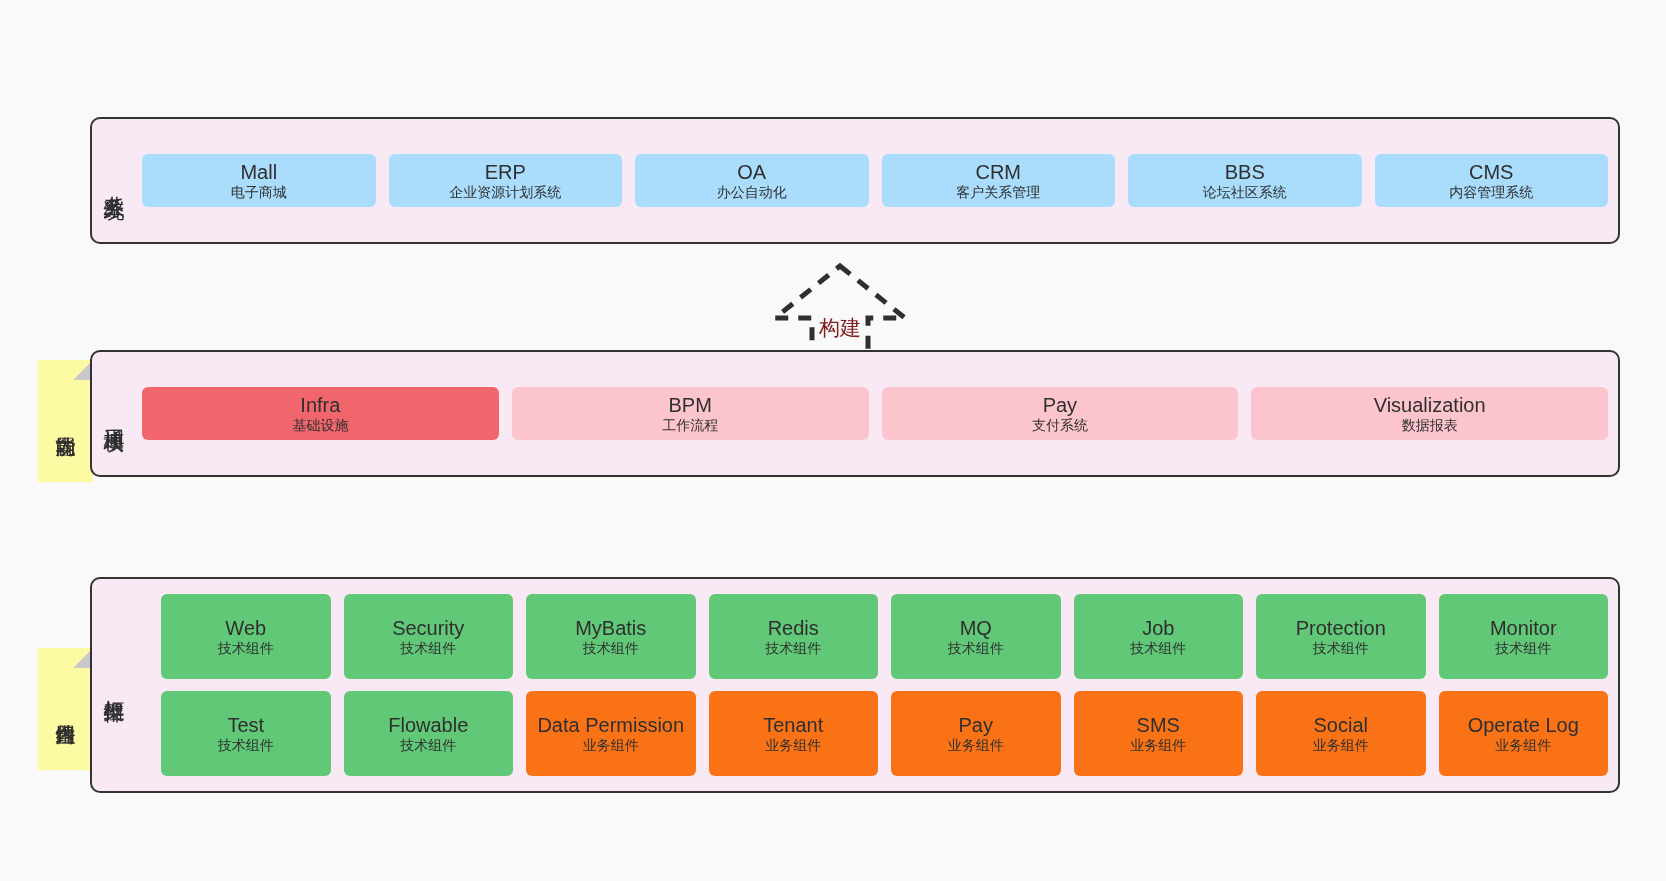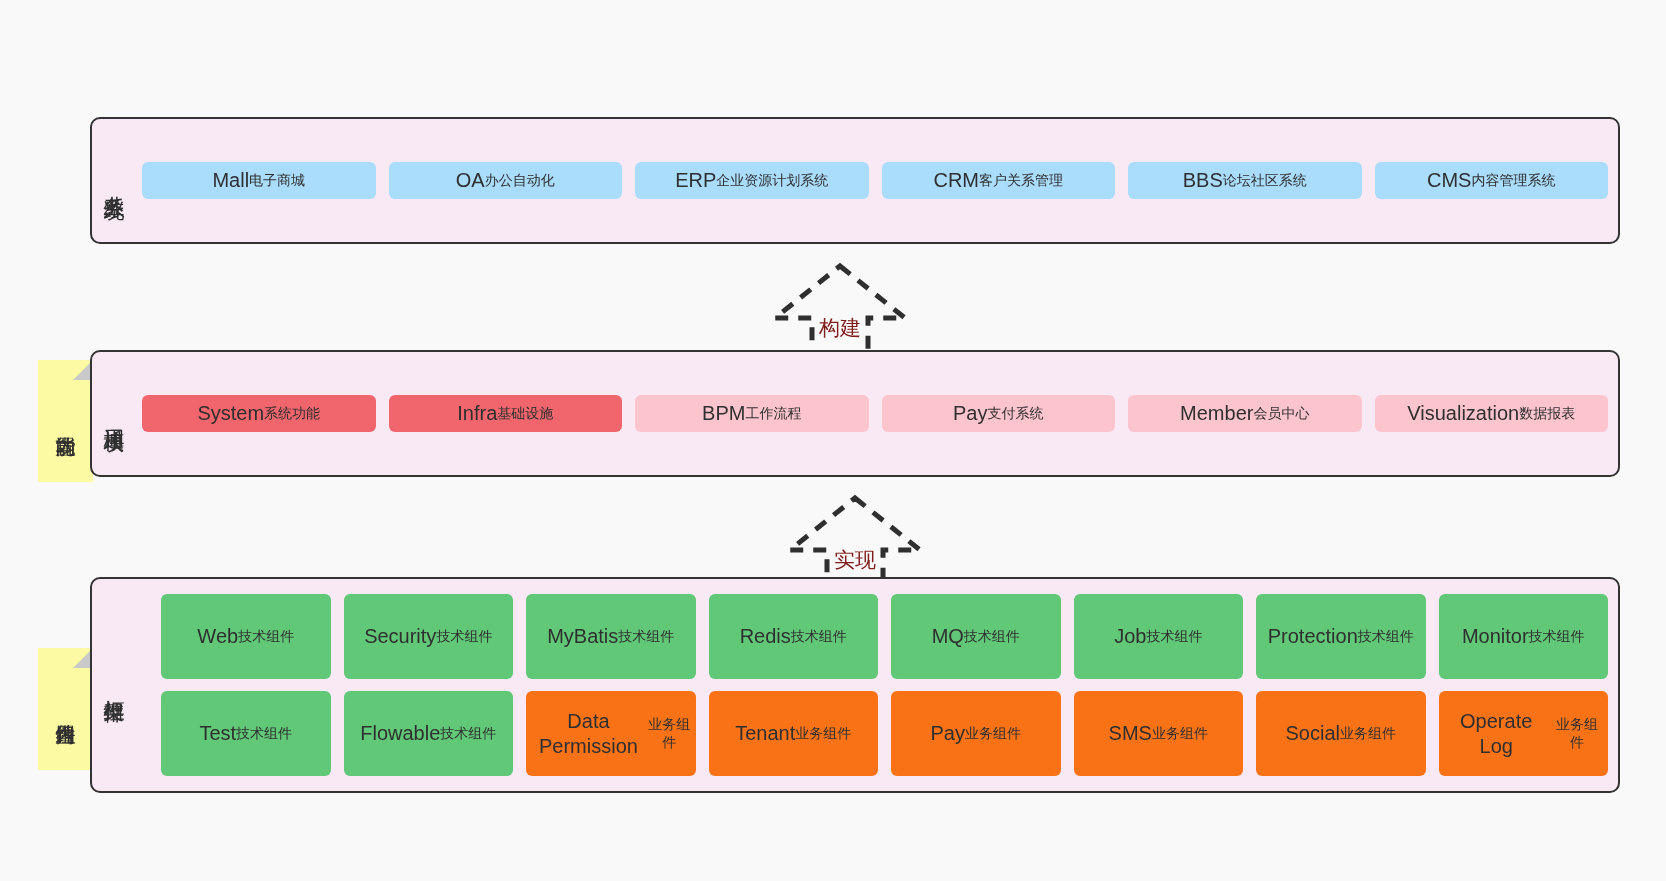--- a/index.html
+++ b/index.html
@@ -60,25 +60,24 @@
     display: flex;
     gap: 13px;
     align-items: stretch;
   }
 
   
   .card {
     flex: 1 1 0;
     border-radius: 6px;
     display: flex;
-    flex-direction: row;
+    flex-direction: column;
     align-items: center;
     justify-content: center;
     box-sizing: border-box;
-    text-align: center;
     padding: 6px 4px;
     line-height: 1.22;
   }
   .card .t1 {
     font-size: 20px;
     color: #2f2f2f;
   }
   .card .t2 {
     font-size: 14px;
     color: #2f2f2f;
@@ -149,26 +148,26 @@
 
   <div class="layer" id="layer-business-system" style="left:90px; top:117px; width:1530px; height:127px;">
     <div class="layer-title">业务系统</div>
     <div class="layer-body">
       <div class="row">
         <div class="card blue">
           <span class="t1">Mall</span>
           <span class="t2">电子商城</span>
         </div>
         <div class="card blue">
+          <span class="t1">ERP</span>
+          <span class="t2">企业资源计划系统</span>
+        </div>
+        <div class="card blue">
           <span class="t1">OA</span>
           <span class="t2">办公自动化</span>
-        </div>
-        <div class="card blue">
-          <span class="t1">ERP</span>
-          <span class="t2">企业资源计划系统</span>
         </div>
         <div class="card blue">
           <span class="t1">CRM</span>
           <span class="t2">客户关系管理</span>
         </div>
         <div class="card blue">
           <span class="t1">BBS</span>
           <span class="t2">论坛社区系统</span>
         </div>
         <div class="card blue">
@@ -186,53 +185,39 @@
     <span class="conn-label">构建</span>
   </div>
 
   <div class="tag" style="left:38px; top:360px; height:122px;">内置功能</div>
 
   <div class="layer" id="layer-common-module" style="left:90px; top:350px; width:1530px; height:127px;">
     <div class="layer-title">通用模块</div>
     <div class="layer-body">
       <div class="row">
         <div class="card red">
-          <span class="t1">System</span>
-          <span class="t2">系统功能</span>
-        </div>
-        <div class="card red">
           <span class="t1">Infra</span>
           <span class="t2">基础设施</span>
         </div>
         <div class="card pink">
           <span class="t1">BPM</span>
           <span class="t2">工作流程</span>
         </div>
         <div class="card pink">
           <span class="t1">Pay</span>
           <span class="t2">支付系统</span>
         </div>
         <div class="card pink">
-          <span class="t1">Member</span>
-          <span class="t2">会员中心</span>
-        </div>
-        <div class="card pink">
           <span class="t1">Visualization</span>
           <span class="t2">数据报表</span>
         </div>
       </div>
     </div>
   </div>
 
-  <div class="connector" style="left:770px; top:490px;">
-    <svg width="170" height="100" viewBox="0 0 170 100" aria-hidden="true">
-      <path d="M 85 8 L 150 60 L 113 60 L 113 98 L 57 98 L 57 60 L 20 60 Z" fill="none" stroke="#2f2f2f" stroke-width="5" stroke-dasharray="13,10" stroke-linejoin="miter"></path>
-    </svg>
-    <span class="conn-label">实现</span>
-  </div>
 
   <div class="tag" style="left:38px; top:648px; height:122px;">内置组件</div>
 
   <div class="layer" id="layer-framework-component" style="left:90px; top:577px; width:1530px; height:216px;gap:19px;">
     <div class="layer-title">框架组件</div>
     <div class="layer-body">
 
       <div class="row" style="height:85px;">
         <div class="card green">
           <span class="t1">Web</span>

